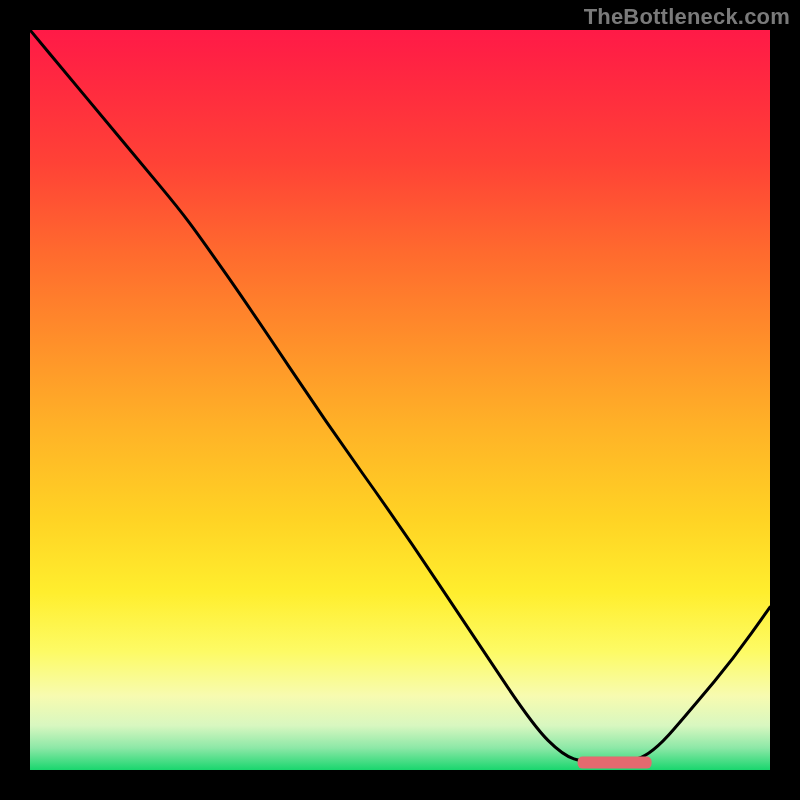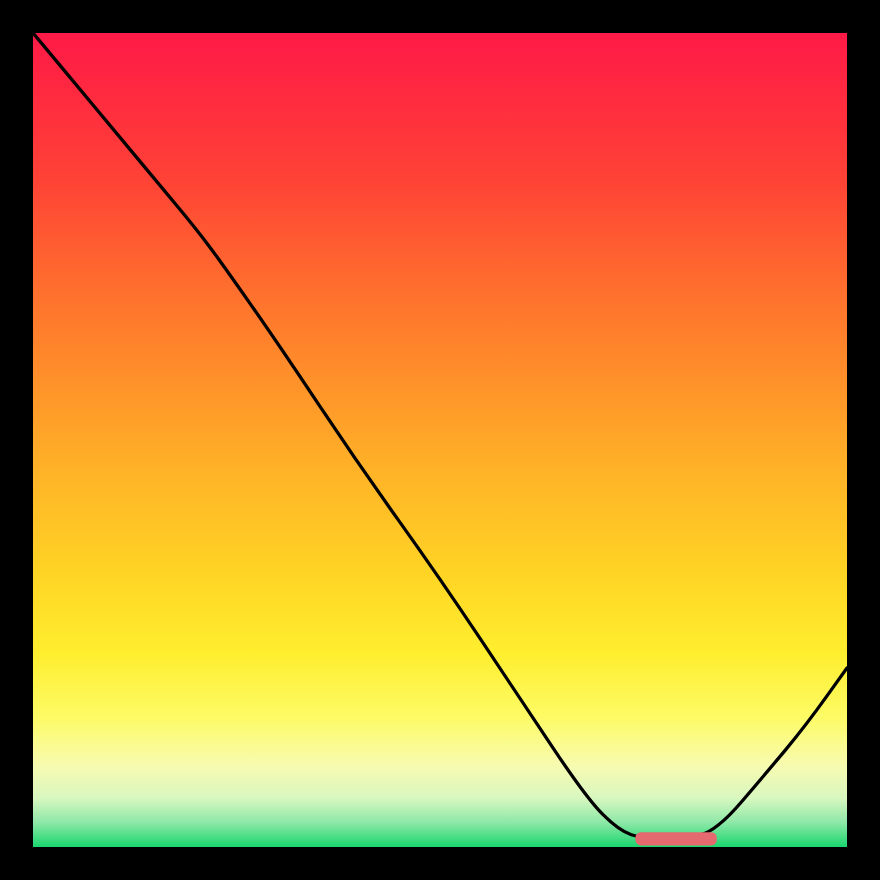--- a/index.html
+++ b/index.html
@@ -68,20 +68,21 @@
   }
   .blob {
     fill: #e46a6f;
     stroke: none;
   }
 </style>
 </head>
 <body>
 
 <div class="frame">
+  <div class="watermark">TheBottleneck.com</div>
 
   <div class="plot-area">
     <div class="gradient"></div>
 
     <svg class="overlay" viewBox="0 0 740 740" preserveAspectRatio="none">
       <path id="curve-path" class="curve" d="M 0,0 Q 0,0 18.5,22.200000000000045 Q 37,44.40000000000009 55.5,66.60000000000002 Q 74,88.79999999999995 92.5,111 Q 111,133.20000000000005 129.5,155.40000000000003 Q 148,177.60000000000002 159.10000000000002,192.40000000000003 Q 170.20000000000002,207.20000000000005 196.10000000000002,244.20000000000002 Q 222,281.2 259,336.70000000000005 Q 296,392.20000000000005 333,444 Q 370,495.79999999999995 407,551.3 Q 444,606.8 473.6,651.2 Q 503.20000000000005,695.6 518,710.4000000000001 Q 532.8,725.2 543.9,728.9000000000001 Q 555,732.6 573.5,732.6 Q 592,732.6 606.8,728.9000000000001 Q 621.6,725.2 643.8,699.3 Q 666,673.4 684.5,651.2 Q 703,629 721.5,603.1 T 740,577.2"></path>
       <rect id="marker-rect" class="blob" rx="5" ry="5" x="547.6" width="74" y="726.6" height="12"></rect>
     </svg>
   </div>
 </div>

